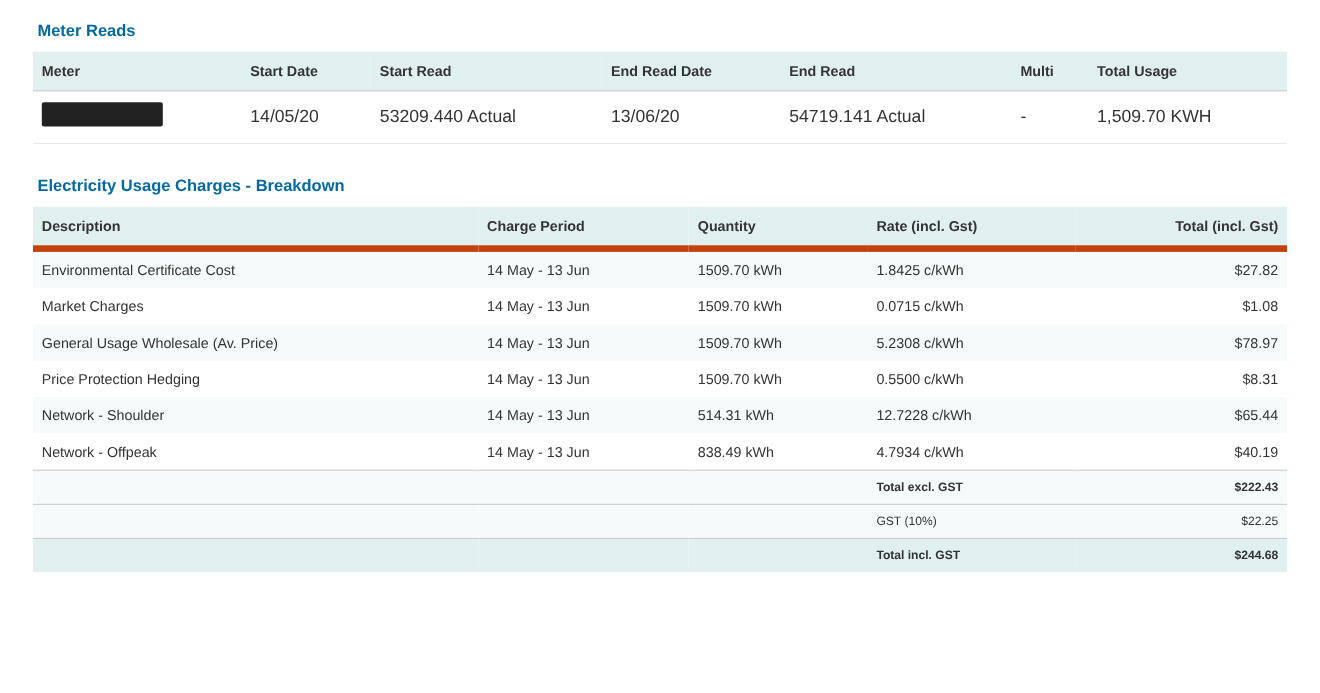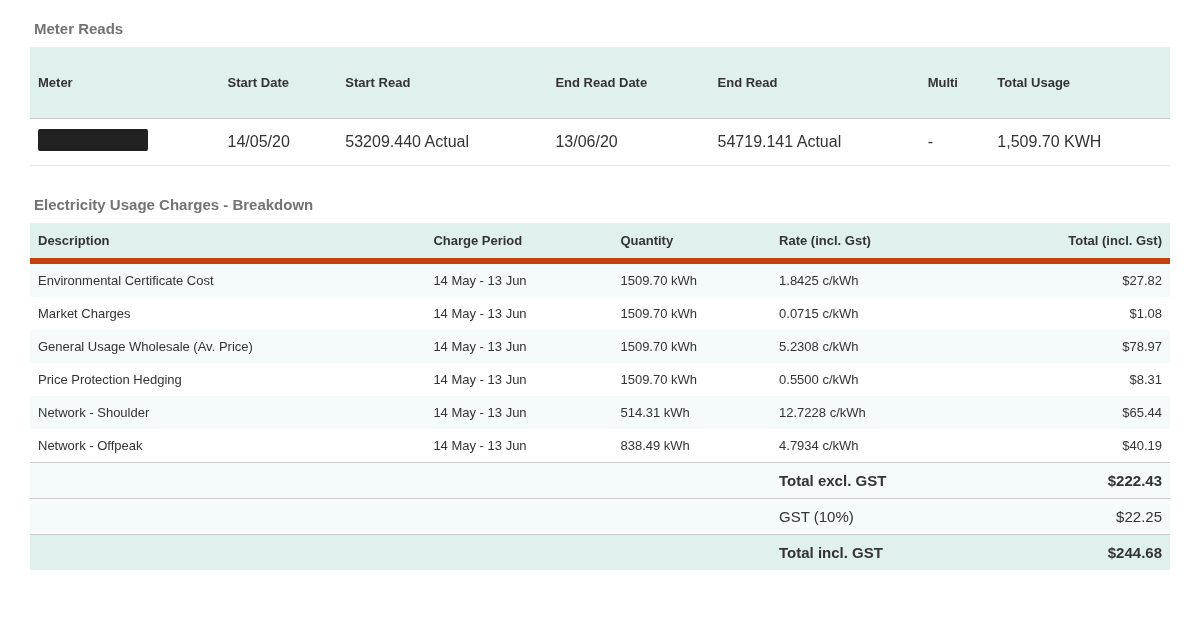--- a/index.html
+++ b/index.html
@@ -9,41 +9,41 @@
       background: #ffffff;
       color: #333;
       width: 1200px;
       min-height: 630px;
       padding: 20px 30px;
     }
 
     .section-title {
       font-size: 15px;
       font-weight: bold;
-      color: #737373;
+      color: #0369a1;
       margin-bottom: 10px;
       padding-left: 4px;
     }
 
     
     .meter-reads-section {
       margin-bottom: 30px;
     }
 
     .meter-table {
       width: 100%;
       border-collapse: collapse;
     }
 
     .meter-table thead tr {
       background-color: #e0f0ee;
     }
 
     .meter-table thead th {
-      padding: 28px 8px;
+      padding: 10px 8px;
       text-align: left;
       font-weight: bold;
       font-size: 13px;
       border-bottom: 1px solid #ccc;
     }
 
     .meter-table tbody tr {
       border-bottom: 1px solid #e5e5e5;
     }
 
@@ -102,21 +102,21 @@
     .usage-table tbody td.right-align {
       text-align: right;
     }
 
     .usage-table tfoot tr {
       border-top: 1px solid #ccc;
     }
 
     .usage-table tfoot td {
       padding: 9px 8px;
-      font-size: 15px;
+      font-size: 11px;
     }
 
     .usage-table tfoot td.right-align {
       text-align: right;
     }
 
     .tfoot-label {
       font-weight: bold;
     }
 

